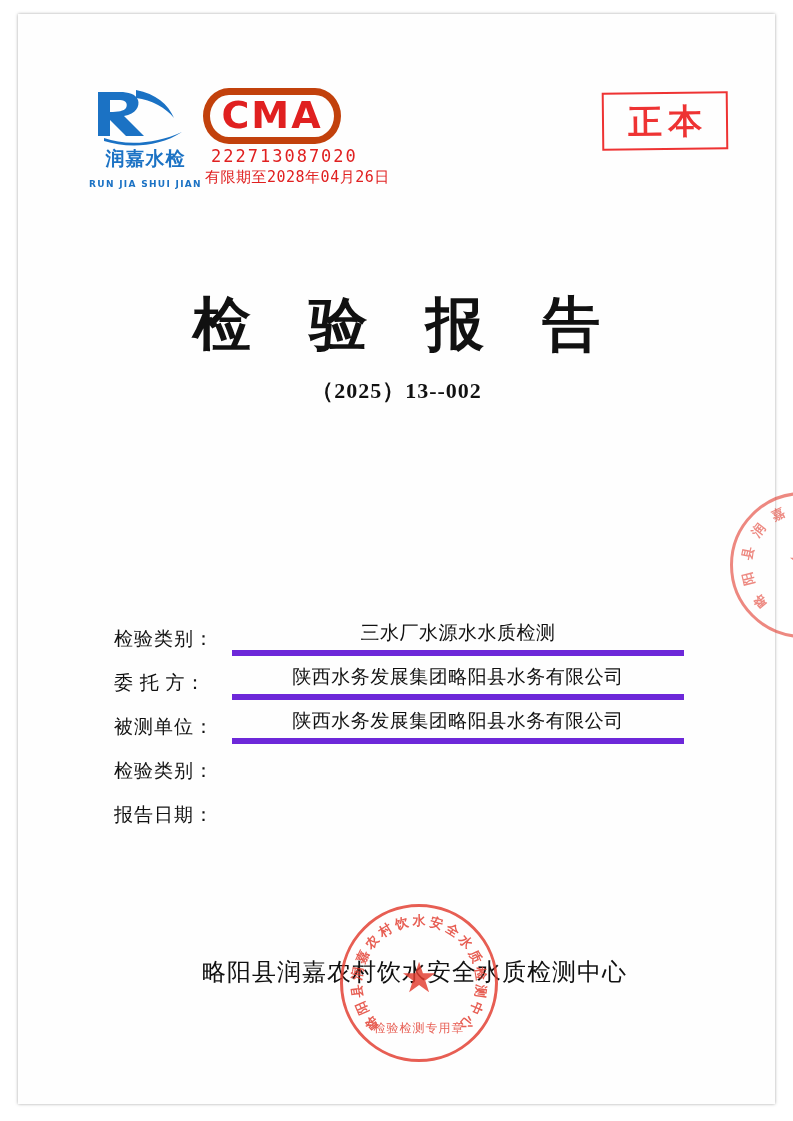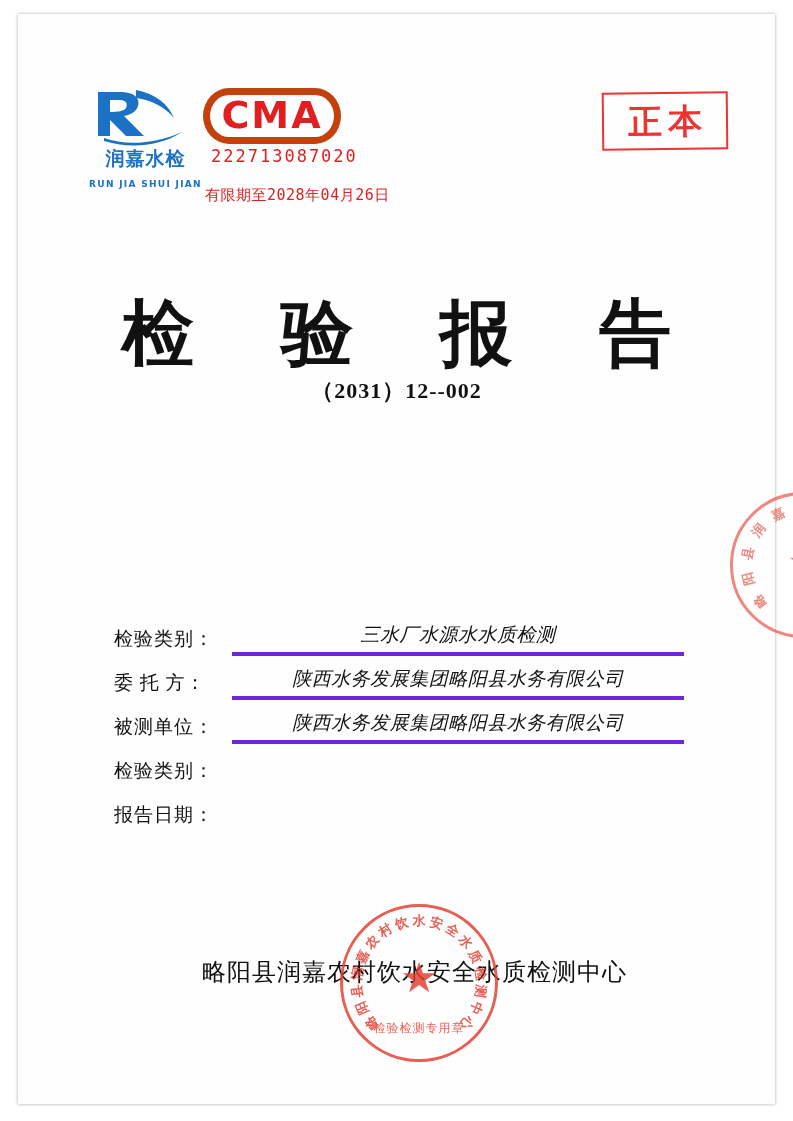--- a/index.html
+++ b/index.html
@@ -99,21 +99,21 @@
     color: #e02020;
     letter-spacing: 2px;
     margin-top: 2px;
     margin-left: 8px;
   }
   .cma-valid {
     font-family: "DejaVu Sans Mono", monospace;
     font-size: 15px;
     color: #e02020;
     letter-spacing: 0.5px;
-    margin-top: 20px;
+    margin-top: 2px;
     margin-left: 2px;
   }
 
   .zhengben {
     position: absolute;
     right: -10px;
     top: 16px;
     width: 126px;
     height: 58px;
     border: 2px solid #e33;
@@ -128,22 +128,22 @@
     text-indent: 6px;
     transform: rotate(-0.6deg);
   }
 
   
   .doc-title {
     position: absolute;
     left: 0; right: 0;
     top: 272px;
     text-align: center;
-    font-family: Liberation Mono, monospace;
-    font-size: 72px;
+    font-family: Liberation Serif, serif;
+    font-size: 58px;
     font-weight: bold;
     letter-spacing: 22px;
     text-indent: 22px;
     color: #111;
   }
   .doc-number {
     position: absolute;
     left: 0; right: 0;
     top: 362px;
     text-align: center;
@@ -168,27 +168,26 @@
   .field-label {
     width: 118px;
     font-size: 19px;
     color: #111;
     letter-spacing: 1px;
     white-space: nowrap;
     padding-bottom: 4px;
   }
   .field-value {
     flex: 1;
-    border-bottom: 4px solid #6d28d9;
+    border-bottom: 6px solid #6d28d9;
     text-align: center;
     font-size: 19px;
     color: #111;
     padding-bottom: 4px;
     letter-spacing: 0.5px;
-    font-style: italic;
   }
 
   
   .footer-org {
     position: absolute;
     left: 0; right: 0;
     top: 942px;
     text-align: center;
     font-size: 24px;
     font-weight: normal;
@@ -286,21 +285,21 @@
           <div class="cma-text">CMA</div>
         </div>
         <div class="cma-num">222713087020</div>
         <div class="cma-valid">有限期至2028年04月26日</div>
       </div>
 
       <div class="zhengben">正本</div>
     </div>
 
     <div class="doc-title">检 验 报 告</div>
-    <div class="doc-number">（2031）12--002</div>
+    <div class="doc-number">（2025）13--002</div>
 
     <div class="fields">
       <div class="field-row">
         <div class="field-label">检验类别：</div>
         <div class="field-value">三水厂水源水水质检测</div>
       </div>
       <div class="field-row">
         <div class="field-label">委 托 方：</div>
         <div class="field-value">陕西水务发展集团略阳县水务有限公司</div>
       </div>

